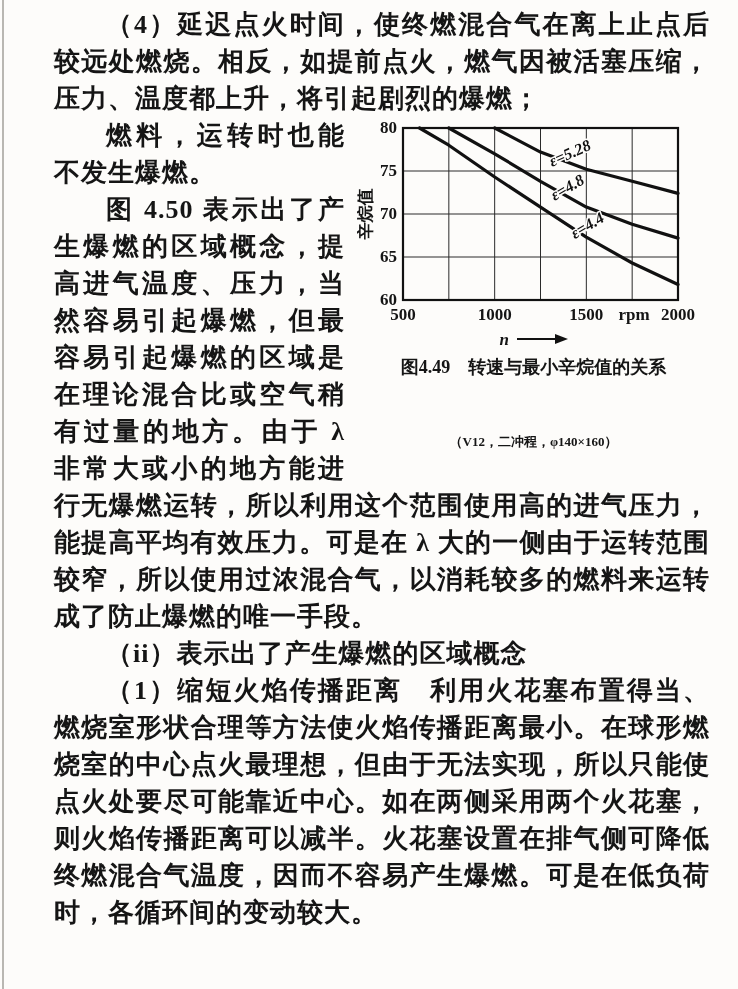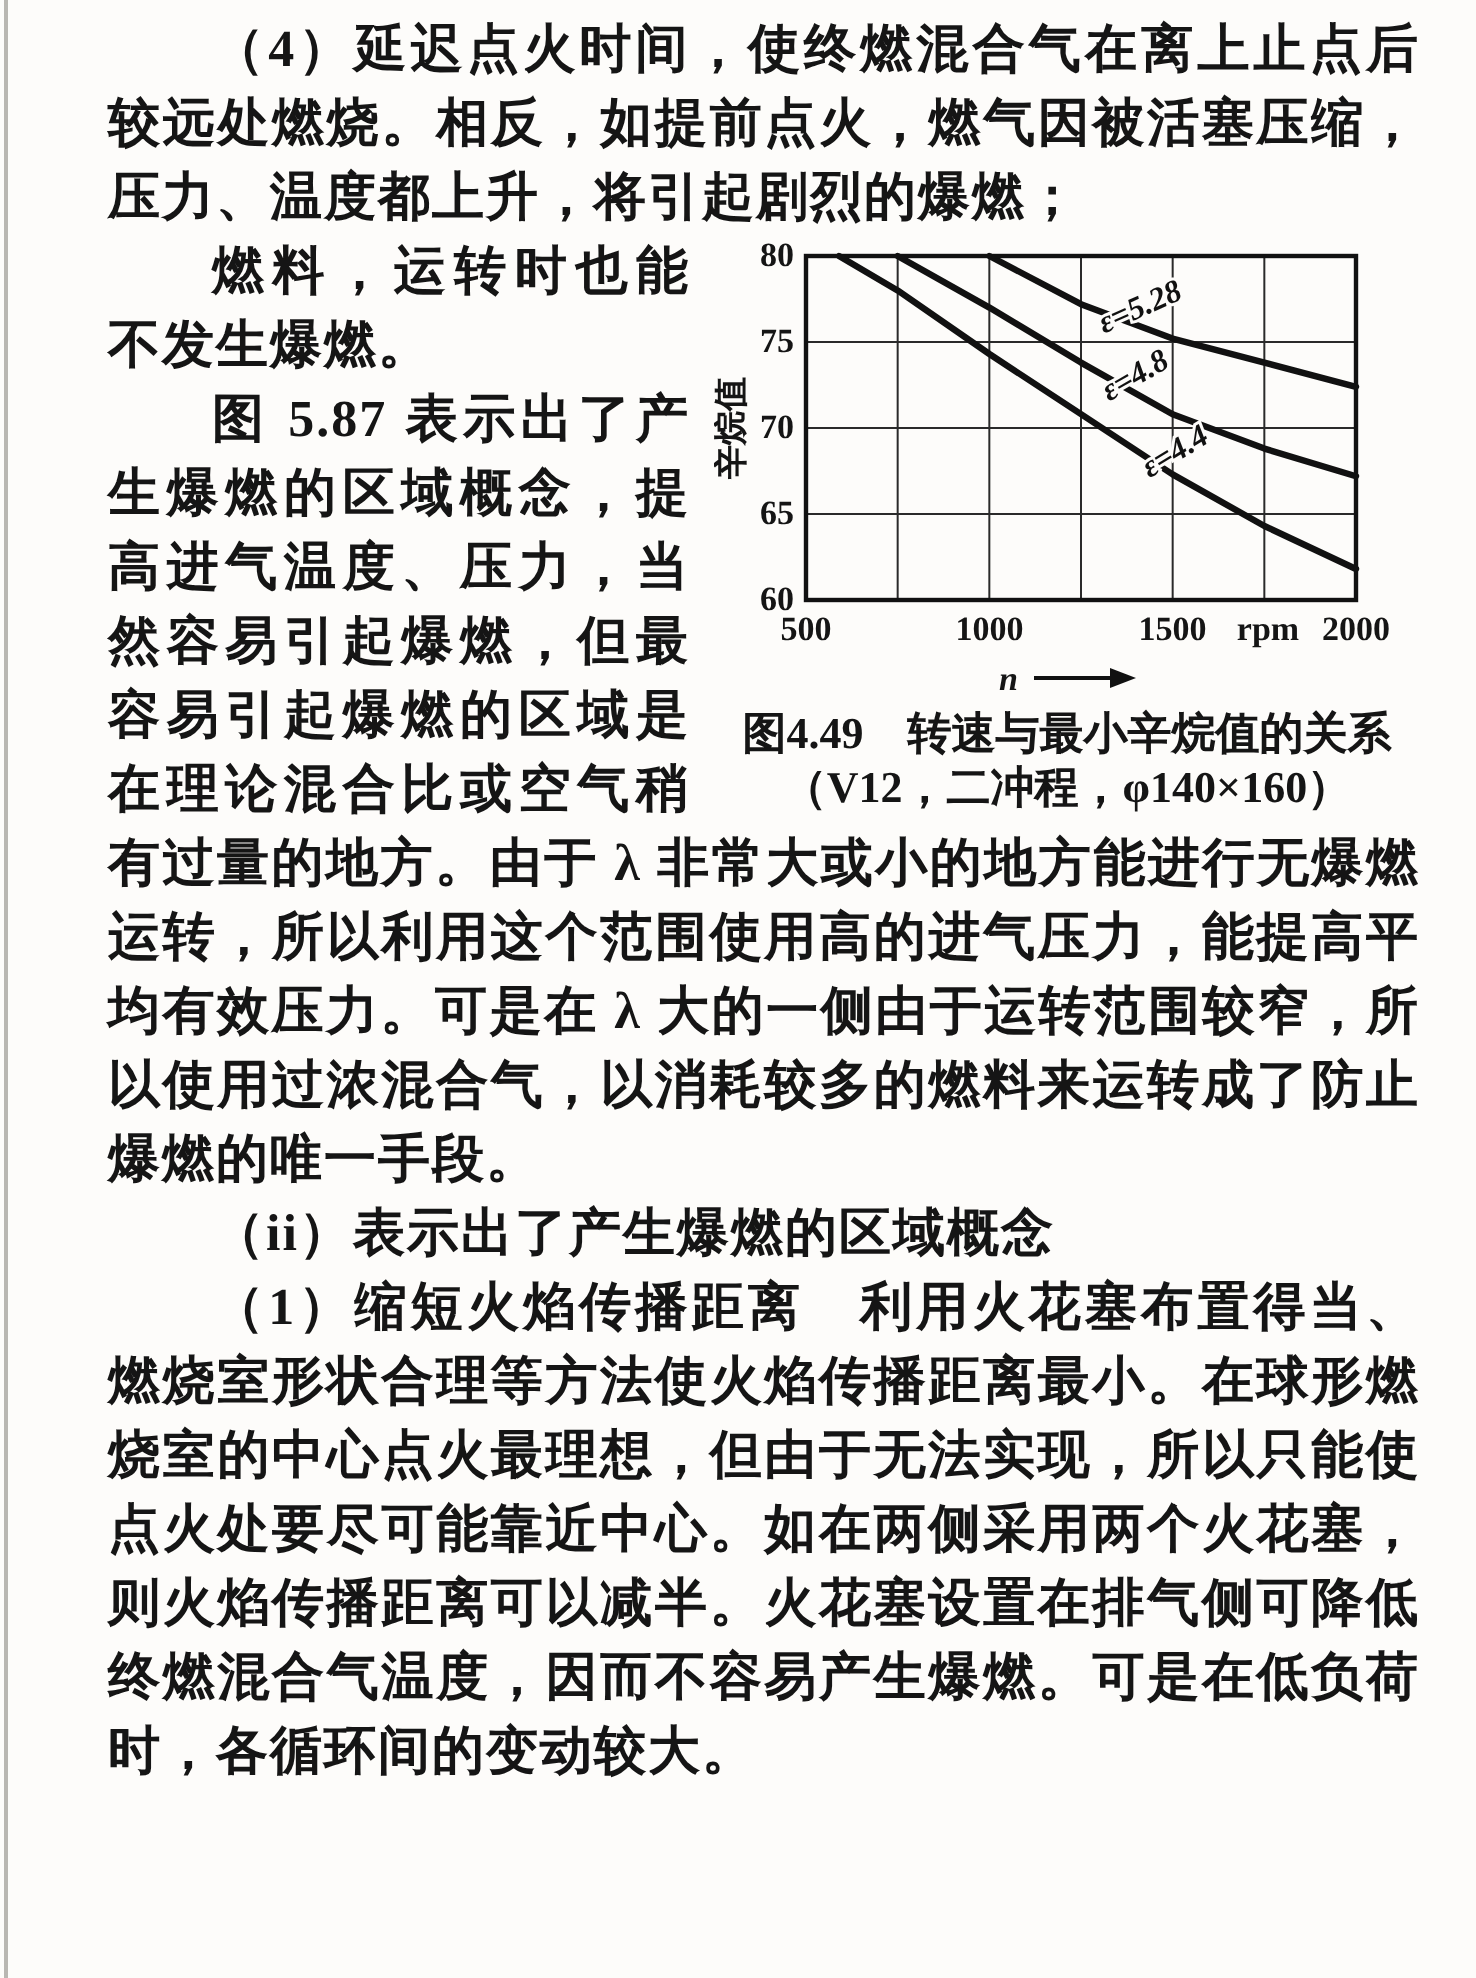--- a/index.html
+++ b/index.html
@@ -30,32 +30,33 @@
     width: 353px;
     margin: 3px 0 6px 12px;
     text-align: center;
     text-indent: 0;
     display: block;
     letter-spacing: 0;
   }
   .fig-float svg { display: block; }
   .fig-caption {
     display: block;
-    font-size: 22px;
+    font-size: 18px;
     font-weight: 700;
     line-height: 30px;
     margin-top: 2px;
     white-space: nowrap;
     text-align: center;
   }
   .fig-subcaption {
     display: block;
-    font-size: 22px;
+    font-size: 13px;
     font-weight: 600;
     line-height: 24px;
+    margin-top: 48px;
   }
   .chart-tick {
     font-family: "Liberation Serif", "DejaVu Serif", serif;
     font-size: 17px; font-weight: 600; fill: #151515;
   }
   .chart-axis-title {
     font-family: "Liberation Serif", "DejaVu Serif", serif;
     font-size: 17px; font-weight: 600; fill: #151515;
   }
   .curve-label {
@@ -117,21 +118,21 @@
       <text class="chart-axis-title" transform="rotate(-90 14 94)" x="14" y="94" text-anchor="middle">辛烷值</text>
       <text class="chart-axis-title" x="152" y="225" text-anchor="end" font-style="italic">n</text>
       <line class="arrow-line" x1="160" y1="219" x2="198" y2="219"></line>
       <polygon class="arrow-head" points="198,214 211,219 198,224"></polygon>
     </svg>
         <span class="fig-caption">图4.49　转速与最小辛烷值的关系</span>
         <span class="fig-subcaption">（V12，二冲程，φ140×160）</span>
       </span><span>燃料，运转时也能不发生爆燃。</span></p>
 
   <p>
-    <span>图 5.87 表示出了产生爆燃的区域概念，提高进气温度、压力，当然容易引起爆燃，但最容易引起爆燃的区域是在理论混合比或空气稍有过量的地方。由于 λ 非常大或小的地方能进行无爆燃运转，所以利用这个范围使用高的进气压力，能提高平均有效压力。可是在 λ 大的一侧由于运转范围较窄，所以使用过浓混合气，以消耗较多的燃料来运转成了防止爆燃的唯一手段。</span>
+    <span>图 4.50 表示出了产生爆燃的区域概念，提高进气温度、压力，当然容易引起爆燃，但最容易引起爆燃的区域是在理论混合比或空气稍有过量的地方。由于 λ 非常大或小的地方能进行无爆燃运转，所以利用这个范围使用高的进气压力，能提高平均有效压力。可是在 λ 大的一侧由于运转范围较窄，所以使用过浓混合气，以消耗较多的燃料来运转成了防止爆燃的唯一手段。</span>
   </p>
 
   <p>
     <span>（ii）表示出了产生爆燃的区域概念</span>
   </p>
 
   <p>
     <span>（1）缩短火焰传播距离　利用火花塞布置得当、燃烧室形状合理等方法使火焰传播距离最小。在球形燃烧室的中心点火最理想，但由于无法实现，所以只能使点火处要尽可能靠近中心。如在两侧采用两个火花塞，则火焰传播距离可以减半。火花塞设置在排气侧可降低终燃混合气温度，因而不容易产生爆燃。可是在低负荷时，各循环间的变动较大。</span>
   </p>
 

